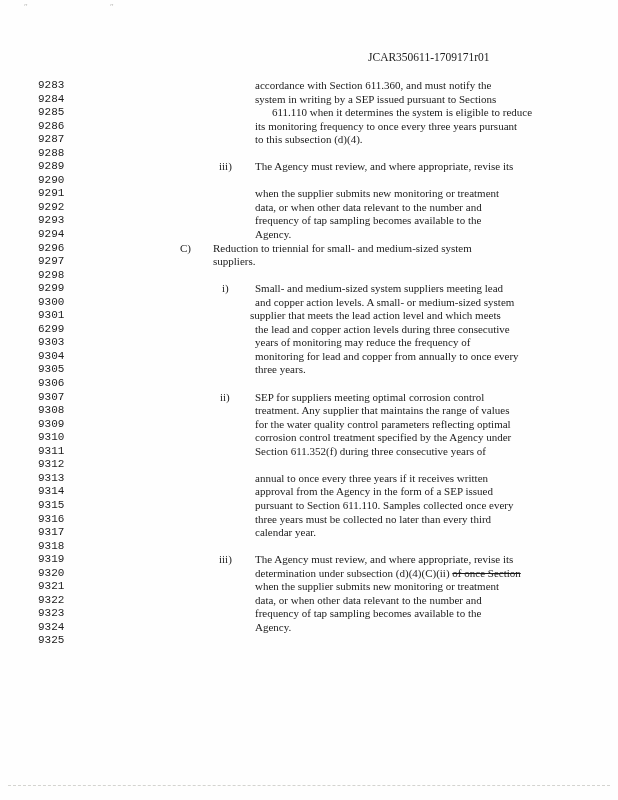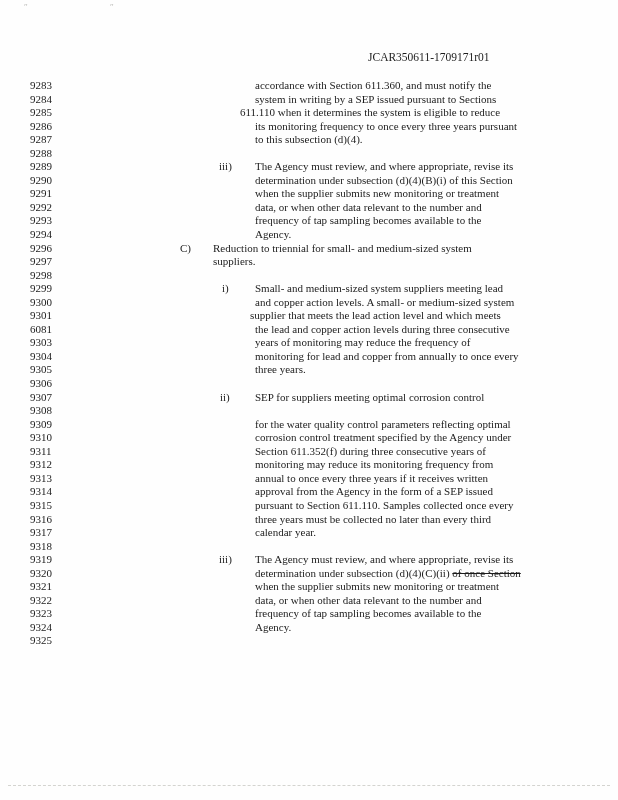--- a/index.html
+++ b/index.html
@@ -29,21 +29,21 @@
     position:absolute;top:79px;left:0;width:618px;
   }
   .line-row{
     position:relative;
     height:13.55px;
     font-size:11px;
     line-height:13.55px;
     white-space:nowrap;
   }
   .line-number{
-    position:absolute;left:30px;top:0;
+    position:absolute;left:38px;top:0;font-family:Liberation Mono, monospace;
   }
   .line-marker{
     position:absolute;top:0;
   }
   .line-text{
     position:absolute;top:0;
   }
   .line-text s{
     text-decoration:line-through;
   }
@@ -65,41 +65,40 @@
       <div class="line-row">
         <span class="line-number">9283</span>
         <span class="line-text" style="left: 255px;"><span>accordance with Section 611.360, and must notify the</span></span>
       </div>
       <div class="line-row">
         <span class="line-number">9284</span>
         <span class="line-text" style="left: 255px;"><span>system in writing by a SEP issued pursuant to Sections</span></span>
       </div>
       <div class="line-row">
         <span class="line-number">9285</span>
-        <span class="line-text" style="left: 240px;"><span>611.110 when it determines the system is eligible to reduce</span></span>
+        <span class="line-text" style="left: 272px;"><span>611.110 when it determines the system is eligible to reduce</span></span>
       </div>
       <div class="line-row">
         <span class="line-number">9286</span>
         <span class="line-text" style="left: 255px;"><span>its monitoring frequency to once every three years pursuant</span></span>
       </div>
       <div class="line-row">
         <span class="line-number">9287</span>
         <span class="line-text" style="left: 255px;"><span>to this subsection (d)(4).</span></span>
       </div>
       <div class="line-row">
         <span class="line-number">9288</span>
       </div>
       <div class="line-row">
         <span class="line-number">9289</span>
         <span class="line-marker" style="left: 219px;">iii)</span>
         <span class="line-text" style="left: 255px;"><span>The Agency must review, and where appropriate, revise its</span></span>
       </div>
       <div class="line-row">
         <span class="line-number">9290</span>
-        <span class="line-text" style="left: 255px;"><span>determination under subsection (d)(4)(B)(i) of this Section</span></span>
       </div>
       <div class="line-row">
         <span class="line-number">9291</span>
         <span class="line-text" style="left: 255px;"><span>when the supplier submits new monitoring or treatment</span></span>
       </div>
       <div class="line-row">
         <span class="line-number">9292</span>
         <span class="line-text" style="left: 255px;"><span>data, or when other data relevant to the number and</span></span>
       </div>
       <div class="line-row">
@@ -129,21 +128,21 @@
       </div>
       <div class="line-row">
         <span class="line-number">9300</span>
         <span class="line-text" style="left: 255px;"><span>and copper action levels.  A small- or medium-sized system</span></span>
       </div>
       <div class="line-row">
         <span class="line-number">9301</span>
         <span class="line-text" style="left: 250px;"><span>supplier that meets the lead action level and which meets</span></span>
       </div>
       <div class="line-row">
-        <span class="line-number">6081</span>
+        <span class="line-number">6299</span>
         <span class="line-text" style="left: 255px;"><span>the lead and copper action levels during three consecutive</span></span>
       </div>
       <div class="line-row">
         <span class="line-number">9303</span>
         <span class="line-text" style="left: 255px;"><span>years of monitoring may reduce the frequency of</span></span>
       </div>
       <div class="line-row">
         <span class="line-number">9304</span>
         <span class="line-text" style="left: 255px;"><span>monitoring for lead and copper from annually to once every</span></span>
       </div>
@@ -154,36 +153,36 @@
       <div class="line-row">
         <span class="line-number">9306</span>
       </div>
       <div class="line-row">
         <span class="line-number">9307</span>
         <span class="line-marker" style="left: 220px;">ii)</span>
         <span class="line-text" style="left: 255px;"><span>SEP for suppliers meeting optimal corrosion control</span></span>
       </div>
       <div class="line-row">
         <span class="line-number">9308</span>
+        <span class="line-text" style="left: 255px;"><span>treatment.  Any supplier that maintains the range of values</span></span>
       </div>
       <div class="line-row">
         <span class="line-number">9309</span>
         <span class="line-text" style="left: 255px;"><span>for the water quality control parameters reflecting optimal</span></span>
       </div>
       <div class="line-row">
         <span class="line-number">9310</span>
         <span class="line-text" style="left: 255px;"><span>corrosion control treatment specified by the Agency under</span></span>
       </div>
       <div class="line-row">
         <span class="line-number">9311</span>
         <span class="line-text" style="left: 255px;"><span>Section 611.352(f) during three consecutive years of</span></span>
       </div>
       <div class="line-row">
         <span class="line-number">9312</span>
-        <span class="line-text" style="left: 255px;"><span>monitoring may reduce its monitoring frequency from</span></span>
       </div>
       <div class="line-row">
         <span class="line-number">9313</span>
         <span class="line-text" style="left: 255px;"><span>annual to once every three years if it receives written</span></span>
       </div>
       <div class="line-row">
         <span class="line-number">9314</span>
         <span class="line-text" style="left: 255px;"><span>approval from the Agency in the form of a SEP issued</span></span>
       </div>
       <div class="line-row">

